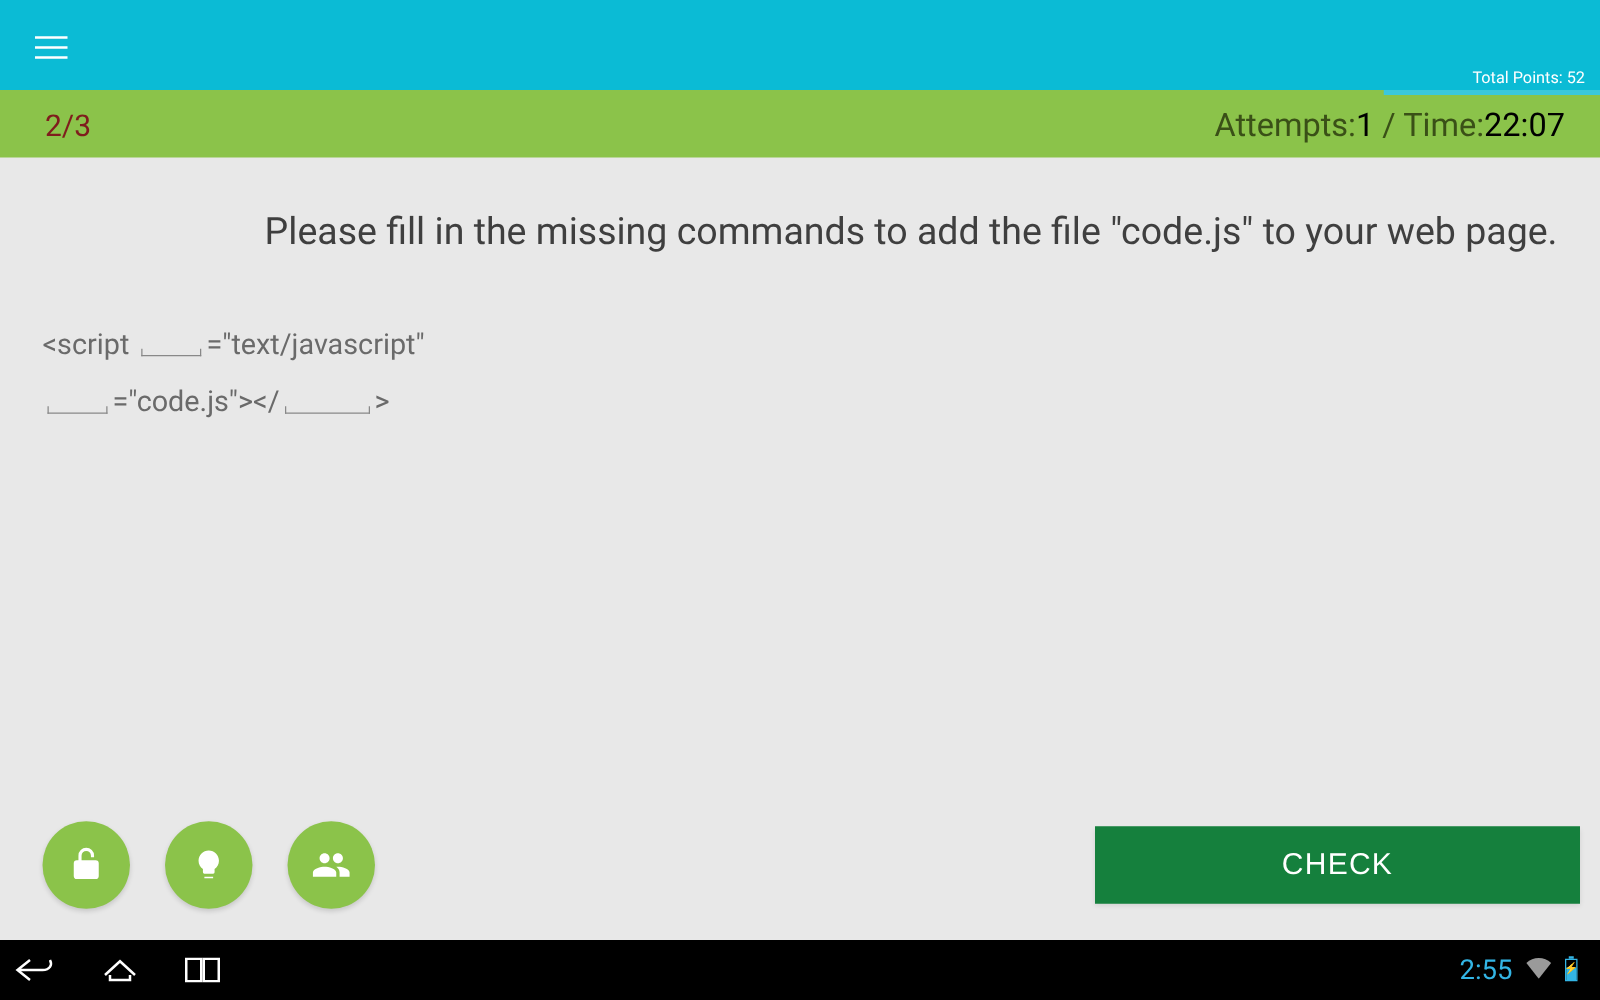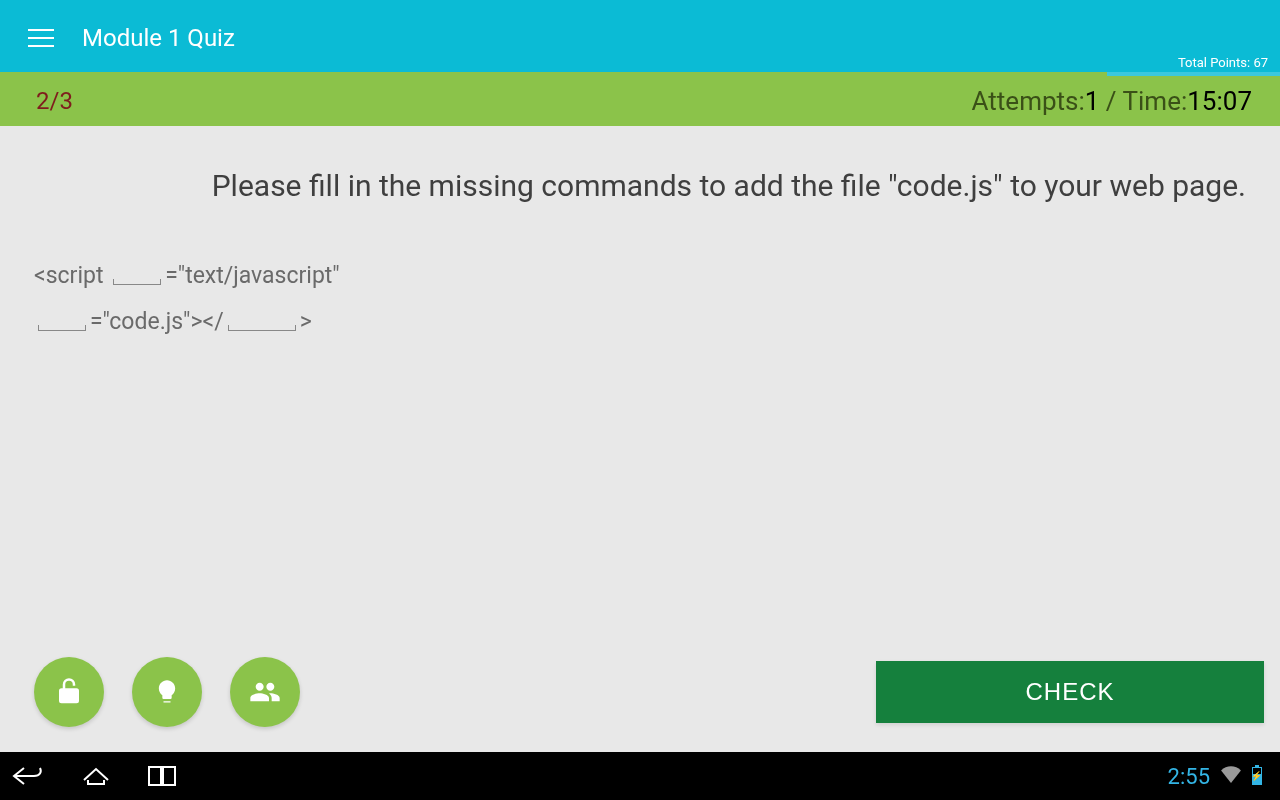--- a/index.html
+++ b/index.html
@@ -224,31 +224,30 @@
   </style>
 </head>
 <body>
 
 <div class="top-bar">
   <div class="hamburger">
     <span></span>
       <span></span>
       <span></span>
   </div>
-  <div class="title">Module 1 Quiz</div>
   <div class="progress-track">
     <div class="progress-fill"></div>
   </div>
-  <div class="points-label">Total Points: 67</div>
+  <div class="points-label">Total Points: 52</div>
 </div>
 
 <div class="info-bar">
   <div class="question-counter">2/3</div>
   <div class="right-info">
-    <span>Attempts:</span><span class="highlight">1</span><span> / </span><span>Time:</span><span class="highlight">15:07</span>
+    <span>Attempts:</span><span class="highlight">1</span><span> / </span><span>Time:</span><span class="highlight">22:07</span>
   </div>
 </div>
 
 <div class="content-area">
   <div class="question-text">Please fill in the missing commands to add the file "code.js" to your web page.</div>
 
   <div class="code-area">
     <div>
       <span>&lt;script </span><span class="blank"></span><span>="text/javascript"</span>
     </div>

